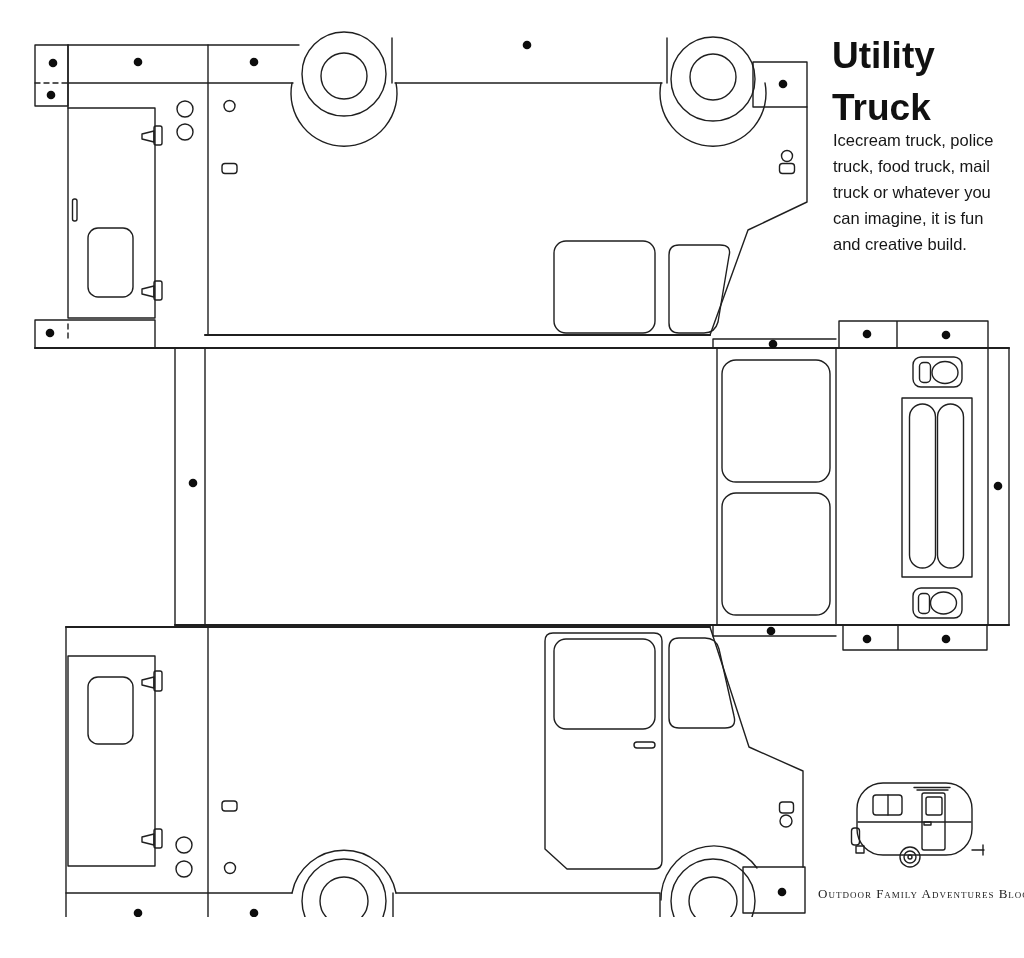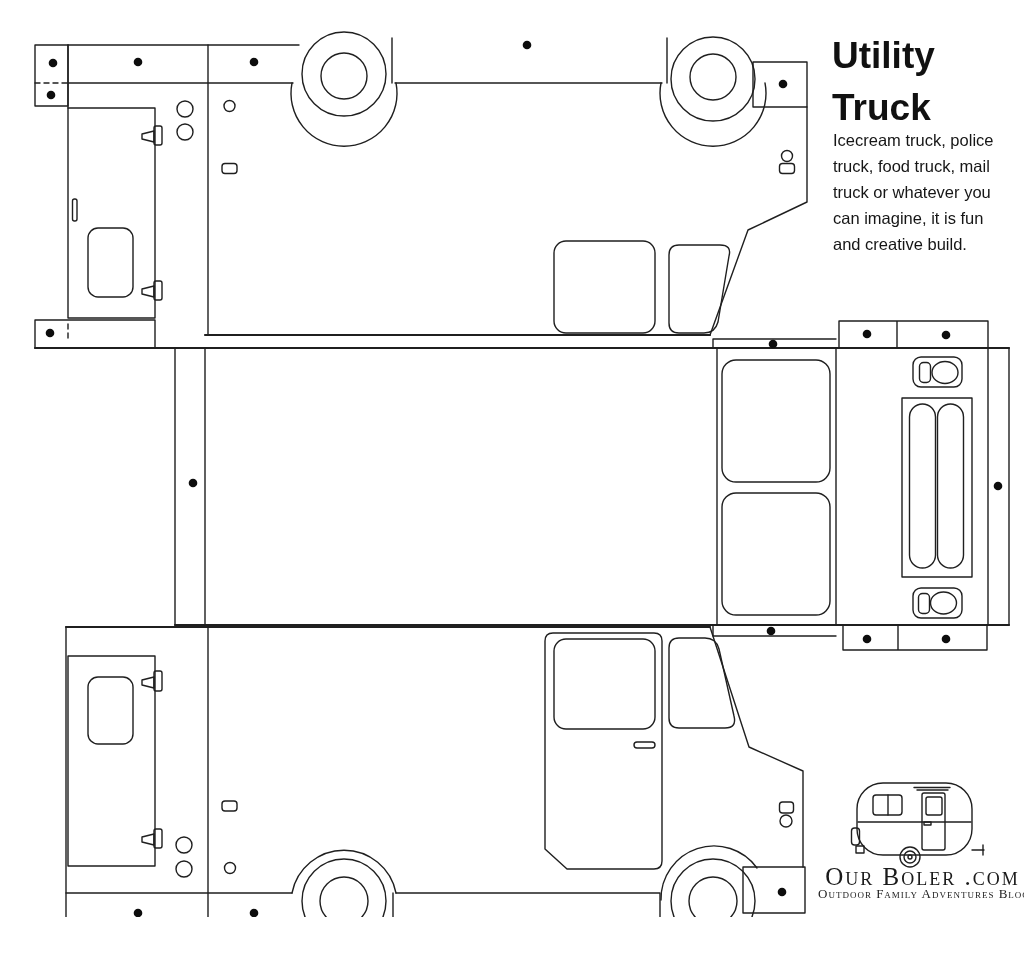--- a/index.html
+++ b/index.html
@@ -185,15 +185,14 @@
   <div class="title">Utility Truck</div>
 
   <div class="desc">
     <div>Icecream truck, police</div>
     <div>truck, food truck, mail</div>
     <div>truck or whatever you</div>
     <div>can imagine, it is fun</div>
     <div>and creative build.</div>
   </div>
 
-  <div class="logo-name">Our Boler .com</div>
   <div class="logo-tag">Outdoor Family Adventures Blog</div>
 </div>
 
 </body></html>

